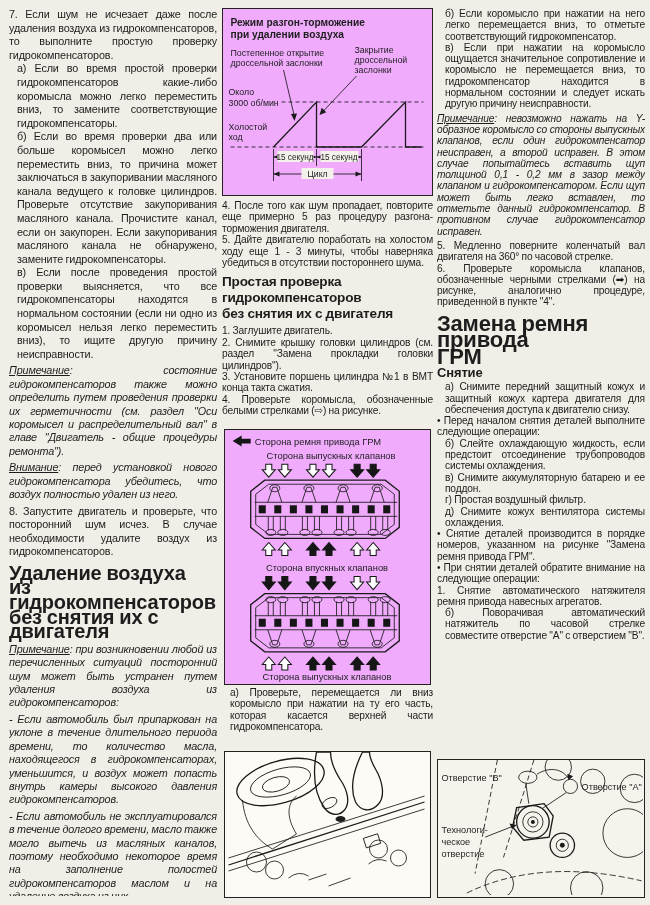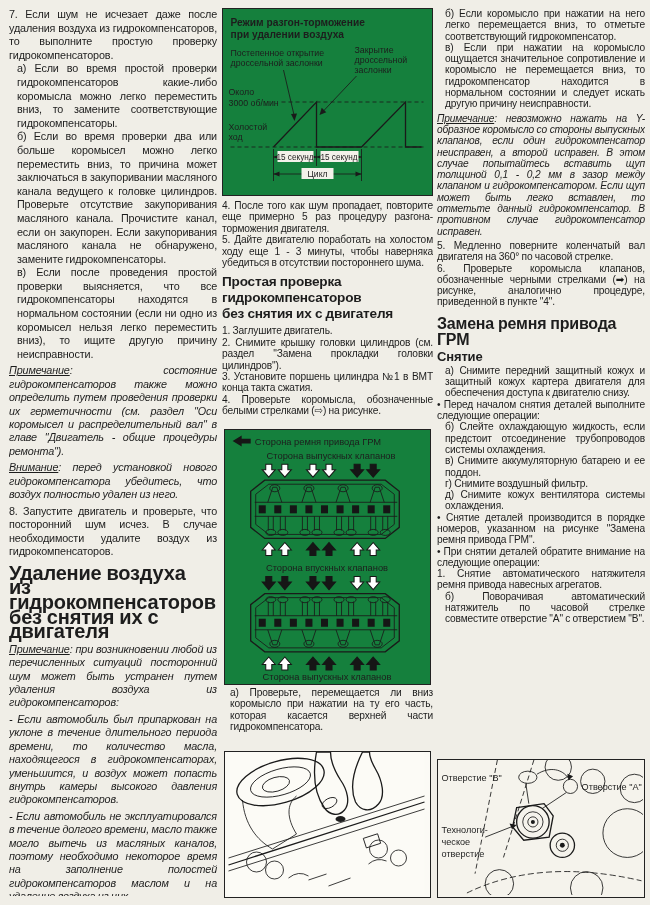--- a/index.html
+++ b/index.html
@@ -15,24 +15,24 @@
   #col-right{left:437px;width:208px;height:892px}
   #right-text{position:relative;width:208px;height:748px;font-size:10.2px;line-height:11.3px;overflow:hidden}
   .blk{text-align:justify;letter-spacing:-0.15px;word-spacing:-0.3px}
   .blk.sub{padding-left:8px}
   .blk.note{font-style:italic;margin:3px 0}
   #col-left .blk.note{line-height:13.4px}
   .lead{text-decoration:underline}
   .blk.h2{font-weight:bold;white-space:pre-line;text-align:left;letter-spacing:-0.2px}
   #col-left .blk.h2{font-size:20px;line-height:14.6px;margin:7px 0 4px}
   #mid-text1 .blk.h2{font-size:13.6px;line-height:16px;margin:6px 0 3px}
-  .blk.h1{font-weight:bold;font-size:16px;line-height:16.4px;margin:8px 0 2px;
+  .blk.h1{font-weight:bold;font-size:22px;line-height:16.4px;margin:8px 0 2px;
           text-align:left;white-space:pre-line;letter-spacing:-0.2px}
   .blk.h3{font-weight:bold;font-size:13px;margin:1px 0 3px;text-align:left}
-  .box{border:1.6px solid #222;background:#15803d;position:absolute}
+  .box{border:1.6px solid #222;background:#f0abfc;position:absolute}
   #chart-box{left:0;top:0;width:211px;height:188px}
   #valve-box{left:2px;top:421px;width:207px;height:256px}
   #photo-box{left:2px;top:743px;width:207px;height:147px;border-width:1.8px;background:#fbfaf5}
   #tensioner-box{left:0;top:751px;width:208px;height:139px;background:#f5f3ec}
   svg{display:block}
   .ln{stroke:#1a1a1a;stroke-width:1.3;fill:none}
   .thin{stroke-width:0.85}
   .svgt{fill:#1d1d1d}
 </style>
 </head>
@@ -290,21 +290,21 @@
         <div class="blk note"><span class="lead">Примечание</span>: невозможно нажать на Y-образное коромысло со стороны выпускных клапанов, если один гидрокомпенсатор неисправен, а второй исправен. В этом случае попытайтесь вставить щуп толщиной 0,1 - 0,2 мм в зазор между клапаном и гидрокомпенсатором. Если щуп может быть легко вставлен, то отметьте данный гидрокомпенсатор. В противном случае гидрокомпенсатор исправен.</div>
         <div class="blk p">5. Медленно поверните коленчатый вал двигателя на 360° по часовой стрелке.</div>
         <div class="blk p">6. Проверьте коромысла клапанов, обозначенные черными стрелками (➡) на рисунке, аналогично процедуре, приведенной в пункте "4".</div>
         <div class="blk h1">Замена ремня привода
 ГРМ</div>
         <div class="blk h3">Снятие</div>
         <div class="blk sub">а) Снимите передний защитный кожух и защитный кожух картера двигателя для обеспечения доступа к двигателю снизу.</div>
         <div class="blk p">• Перед началом снятия деталей выполните следующие операции:</div>
         <div class="blk sub">б) Слейте охлаждающую жидкость, если предстоит отсоединение трубопроводов системы охлаждения.</div>
         <div class="blk sub">в) Снимите аккумуляторную батарею и ее поддон.</div>
-        <div class="blk sub">г) Снимите воздушный фильтр.</div>
+        <div class="blk sub">г) Простая воздушный фильтр.</div>
         <div class="blk sub">д) Снимите кожух вентилятора системы охлаждения.</div>
         <div class="blk p">• Снятие деталей производится в порядке номеров, указанном на рисунке "Замена ремня привода ГРМ".</div>
         <div class="blk p">• При снятии деталей обратите внимание на следующие операции:</div>
         <div class="blk p">1. Снятие автоматического натяжителя ремня привода навесных агрегатов.</div>
         <div class="blk sub">б) Поворачивая автоматический натяжитель по часовой стрелке совместите отверстие "А" с отверстием "В".</div>
       </div>
 
     <div class="box" id="tensioner-box">
       <svg viewBox="0 0 201 133" width="205" height="135">
         <line x1="58" y1="0" x2="36" y2="112" class="ln thin" stroke-dasharray="5 3"></line>

